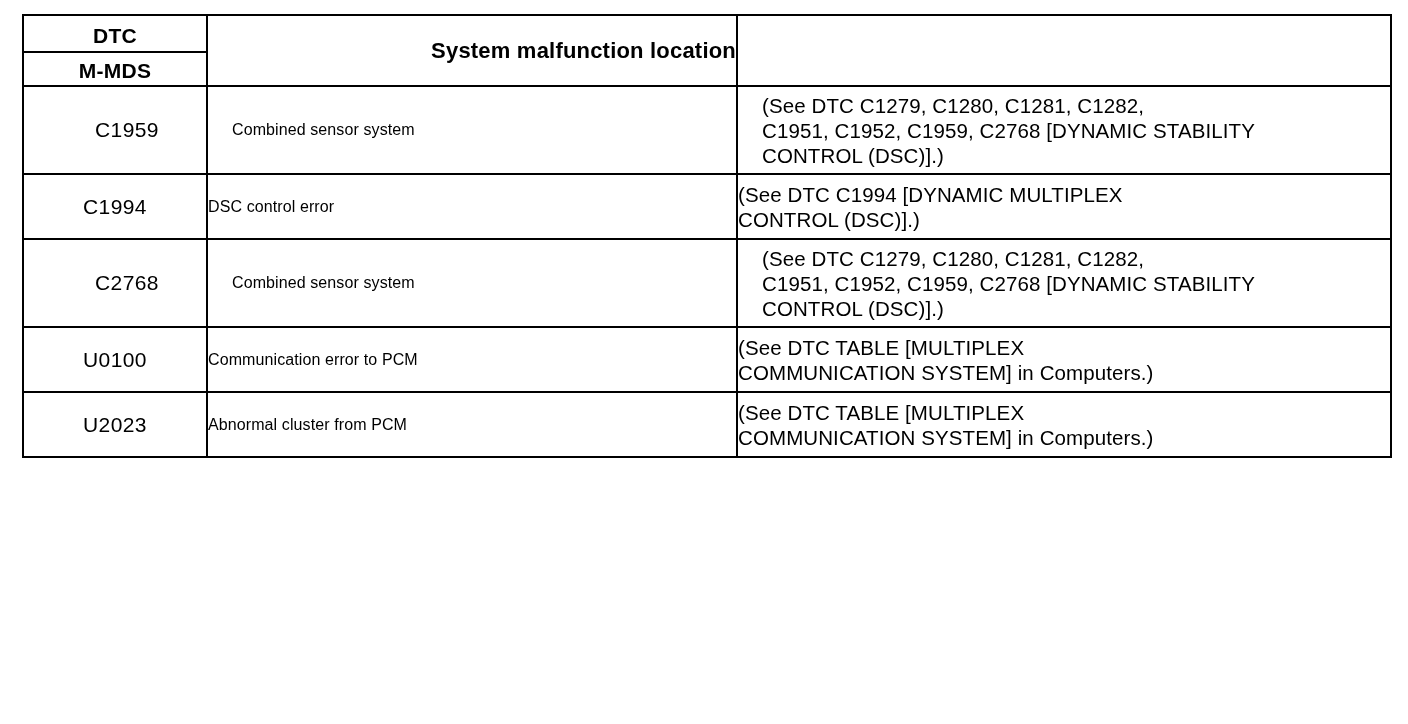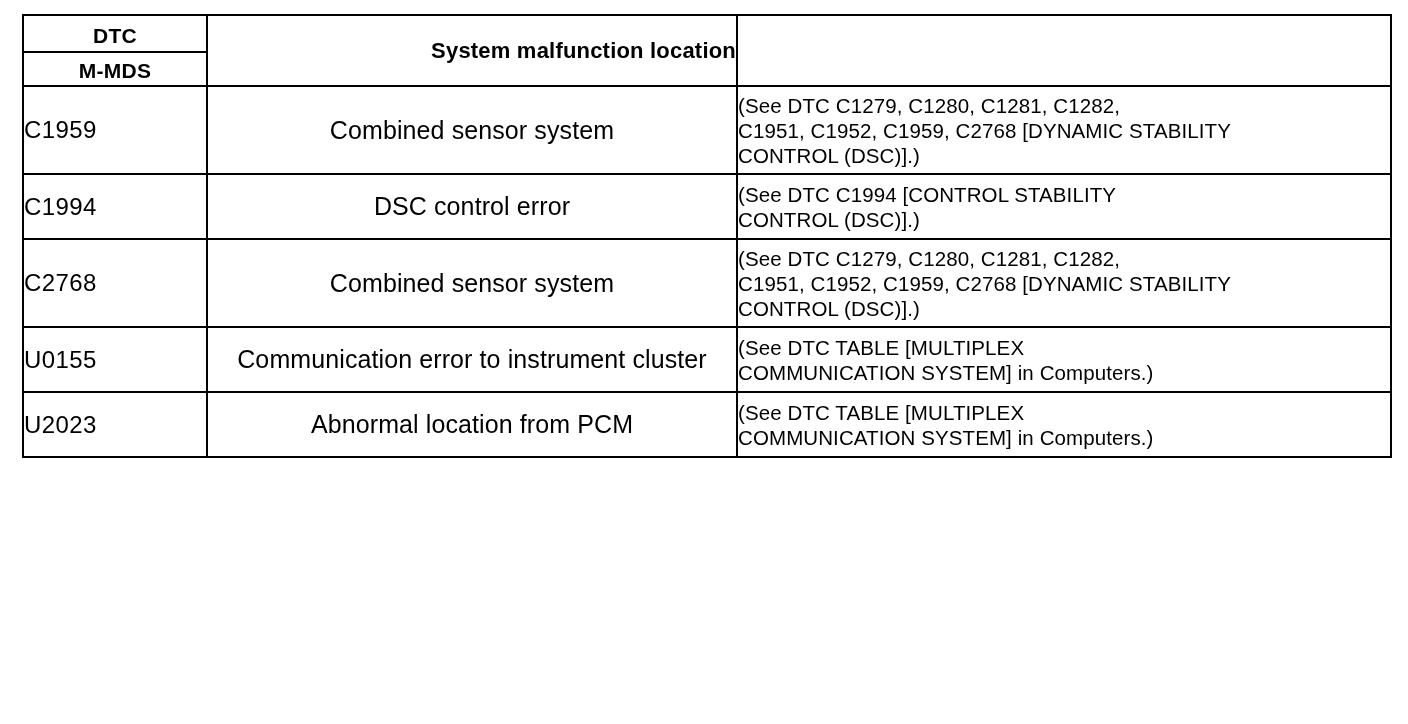--- a/index.html
+++ b/index.html
@@ -80,47 +80,48 @@
     font-size: 22px;
     letter-spacing: 0.2px;
   }
 
   .hdr-ref {
     
   }
 
   
   .cell-dtc {
-    font-size: 24px;
+    text-align: center;
+    font-size: 21px;
     letter-spacing: 0.4px;
     vertical-align: middle;
   }
 
   .cell-loc {
-    text-align: center;
-    font-size: 25px;
+    text-align: left;
+    font-size: 16px;
     padding-left: 10px;
     letter-spacing: 0.1px;
     vertical-align: middle;
   }
 
   .cell-ref {
     text-align: left;
     font-size: 20.5px;
     padding-left: 7px;
     padding-top: 4px;
     padding-bottom: 4px;
     line-height: 25px;
     vertical-align: top;
     letter-spacing: 0.1px;
     white-space: pre-line;
   }
 
   
-  tr.row-tall td { height: 86px; }
+  tr.row-tall td { height: 86px; padding-left: 24px; }
   tr.row-std  td { height: 63px; }
   tr.row-head .hdr-loc,
   tr.row-head .hdr-ref,
   tr.row-head .hdr-dtc-stack { height: 69px; }
 </style>
 </head>
 <body>
 
 <div class="page">
   <div class="table-wrap">
@@ -146,46 +147,46 @@
           <td class="cell-dtc">C1959</td>
           <td class="cell-loc">Combined sensor system</td>
           <td class="cell-ref">(See DTC C1279, C1280, C1281, C1282,
 C1951, C1952, C1959, C2768 [DYNAMIC STABILITY
 CONTROL (DSC)].)</td>
         </tr>
 
         <tr class="row-std">
           <td class="cell-dtc">C1994</td>
           <td class="cell-loc">DSC control error</td>
-          <td class="cell-ref">(See DTC C1994 [CONTROL STABILITY
+          <td class="cell-ref">(See DTC C1994 [DYNAMIC MULTIPLEX
 CONTROL (DSC)].)</td>
         </tr>
 
         <tr class="row-tall">
           <td class="cell-dtc">C2768</td>
           <td class="cell-loc">Combined sensor system</td>
           <td class="cell-ref">(See DTC C1279, C1280, C1281, C1282,
 C1951, C1952, C1959, C2768 [DYNAMIC STABILITY
 CONTROL (DSC)].)</td>
         </tr>
 
 
-
-
         <tr class="row-std">
-          <td class="cell-dtc">U0155</td>
-          <td class="cell-loc">Communication error to instrument cluster</td>
+          <td class="cell-dtc">U0100</td>
+          <td class="cell-loc">Communication error to PCM</td>
           <td class="cell-ref">(See DTC TABLE [MULTIPLEX
 COMMUNICATION SYSTEM] in Computers.)</td>
         </tr>
 
 
+
+
         <tr class="row-std">
           <td class="cell-dtc">U2023</td>
-          <td class="cell-loc">Abnormal location from PCM</td>
+          <td class="cell-loc">Abnormal cluster from PCM</td>
           <td class="cell-ref">(See DTC TABLE [MULTIPLEX
 COMMUNICATION SYSTEM] in Computers.)</td>
         </tr>
 
       </tbody>
     </table>
   </div>
 </div>
 
 </body></html>

